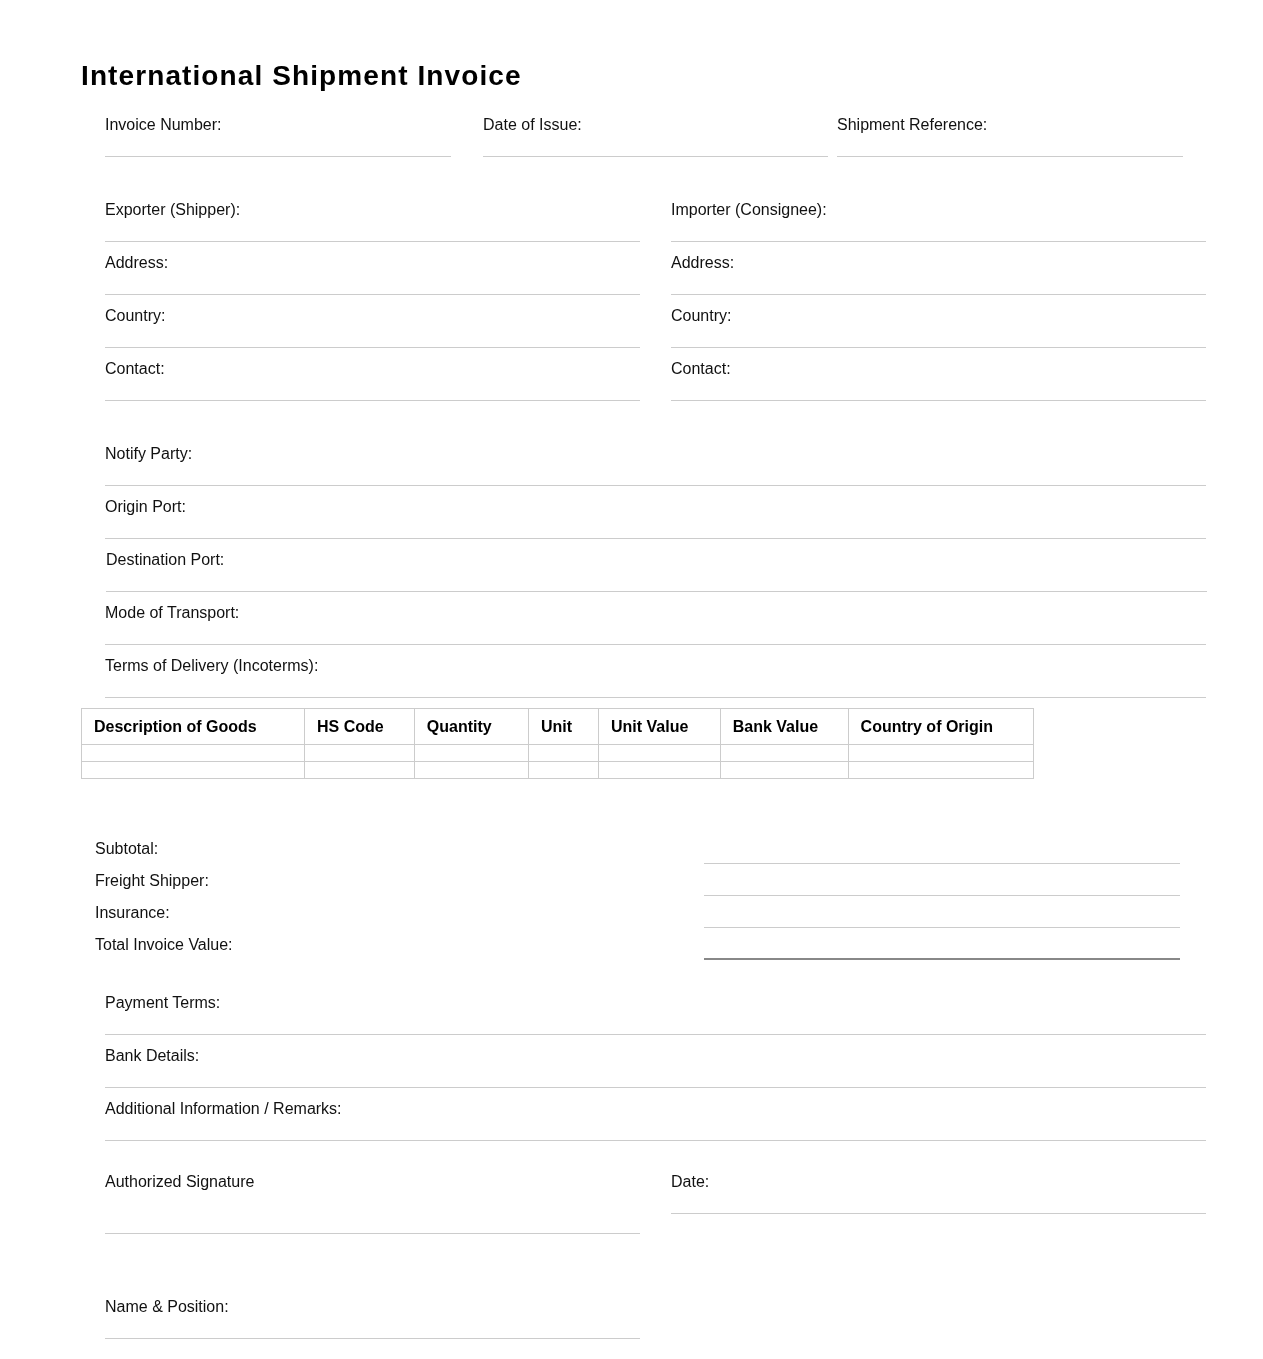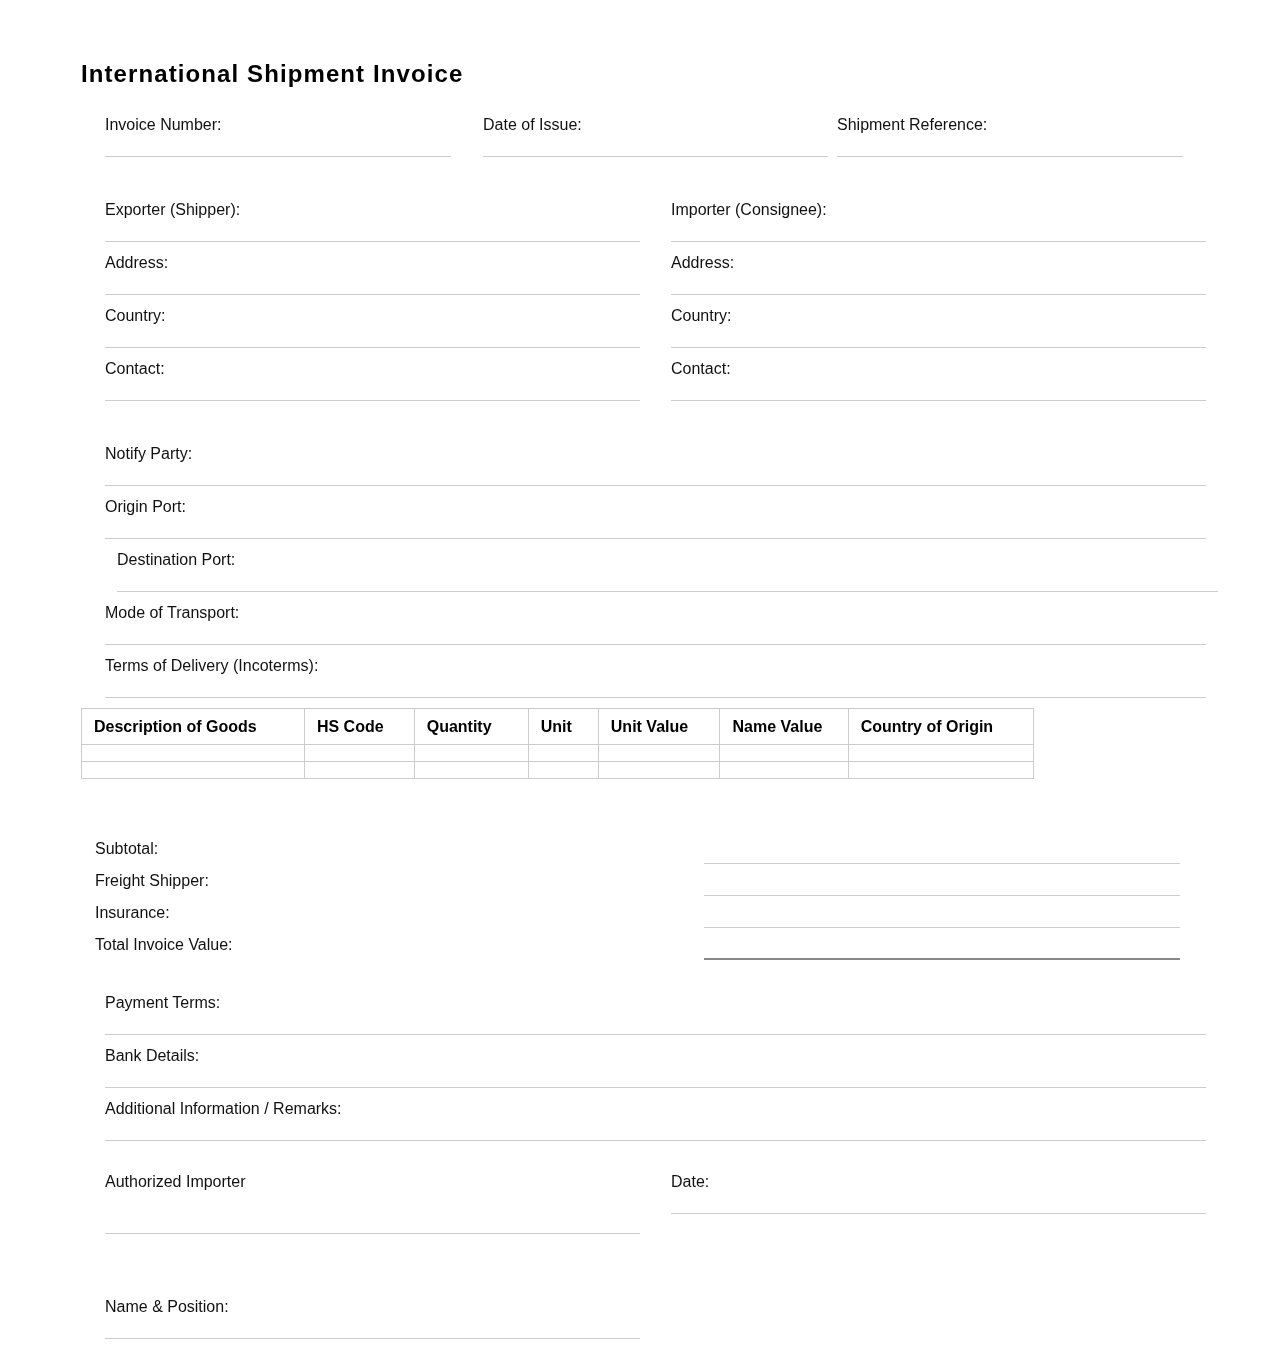--- a/index.html
+++ b/index.html
@@ -1,19 +1,19 @@
 <!DOCTYPE html>
 <html><head>
 <meta charset="utf-8">
 <style>
   * { box-sizing: border-box; margin: 0; padding: 0; }
   html, body { width: 1263px; height: 1359px; background: #ffffff; }
   body { font-family: "Liberation Sans", sans-serif; color: #111; font-size: 16px; position: relative; }
   .page { position: absolute; left: 81px; top: 0; width: 1101px; }
-  h1 { position: absolute; top: 60px; left: 0; font-size: 24px; font-weight: bold; letter-spacing: 1.1px; color: #000; white-space: nowrap; }
+  h1 { position: absolute; top: 60px; left: 0; font-size: 28px; font-weight: bold; letter-spacing: 1.1px; color: #000; white-space: nowrap; }
 
   .field { position: absolute; margin-left: 24px; }
   .field .lbl { position: absolute; left: 0; top: 0; font-size: 16px; color: #111; white-space: nowrap; }
   .field .line { position: absolute; left: 0; right: 0; height: 1px; background: #cccccc; }
 
   table.goods { position: absolute; left: 0; top: 708px; width: 953px; border-collapse: collapse; }
   table.goods th, table.goods td { border: 1px solid #cccccc; }
   table.goods th { height: 36px; text-align: left; padding-left: 12px; font-size: 16px; font-weight: bold; color: #000; }
   table.goods td { height: 17px; }
 
@@ -75,21 +75,21 @@
   </div>
 
   <div class="field" style="left:0; top:445px; width:1101px; height:42px;">
     <span class="lbl">Notify Party:</span>
     <div class="line" style="top:40px;"></div>
   </div>
   <div class="field" style="left:0; top:498px; width:1101px; height:42px;">
     <span class="lbl">Origin Port:</span>
     <div class="line" style="top:40px;"></div>
   </div>
-  <div class="field" style="left:12px; top:551px; width:1101px; height:42px;">
+  <div class="field" style="left:1px; top:551px; width:1101px; height:42px;">
     <span class="lbl">Destination Port:</span>
     <div class="line" style="top:40px;"></div>
   </div>
   <div class="field" style="left:0; top:604px; width:1101px; height:42px;">
     <span class="lbl">Mode of Transport:</span>
     <div class="line" style="top:40px;"></div>
   </div>
   <div class="field" style="left:0; top:657px; width:1101px; height:42px;">
     <span class="lbl">Terms of Delivery (Incoterms):</span>
     <div class="line" style="top:40px;"></div>
@@ -105,21 +105,21 @@
         <col style="width:150px">
         <col style="width:219px">
     </colgroup>
     <thead>
       <tr>
         <th>Description of Goods</th>
         <th>HS Code</th>
         <th>Quantity</th>
         <th>Unit</th>
         <th>Unit Value</th>
-        <th>Name Value</th>
+        <th>Bank Value</th>
         <th>Country of Origin</th>
       </tr>
     </thead>
     <tbody>
       <tr>
         <td></td>
         <td></td>
         <td></td>
         <td></td>
         <td></td>
@@ -154,21 +154,21 @@
   <div class="field" style="left:0; top:1047px; width:1101px; height:42px;">
     <span class="lbl">Bank Details:</span>
     <div class="line" style="top:40px;"></div>
   </div>
   <div class="field" style="left:0; top:1100px; width:1101px; height:42px;">
     <span class="lbl">Additional Information / Remarks:</span>
     <div class="line" style="top:40px;"></div>
   </div>
 
   <div class="field" style="left:0; top:1173px; width:535px; height:62px;">
-    <span class="lbl">Authorized Importer</span>
+    <span class="lbl">Authorized Signature</span>
     <div class="line" style="top:60px;"></div>
   </div>
   <div class="field" style="left:566px; top:1173px; width:535px; height:42px;">
     <span class="lbl">Date:</span>
     <div class="line" style="top:40px;"></div>
   </div>
   <div class="field" style="left:0; top:1298px; width:535px; height:42px;text-decoration:underline;">
     <span class="lbl">Name &amp; Position:</span>
     <div class="line" style="top:40px;"></div>
   </div>

